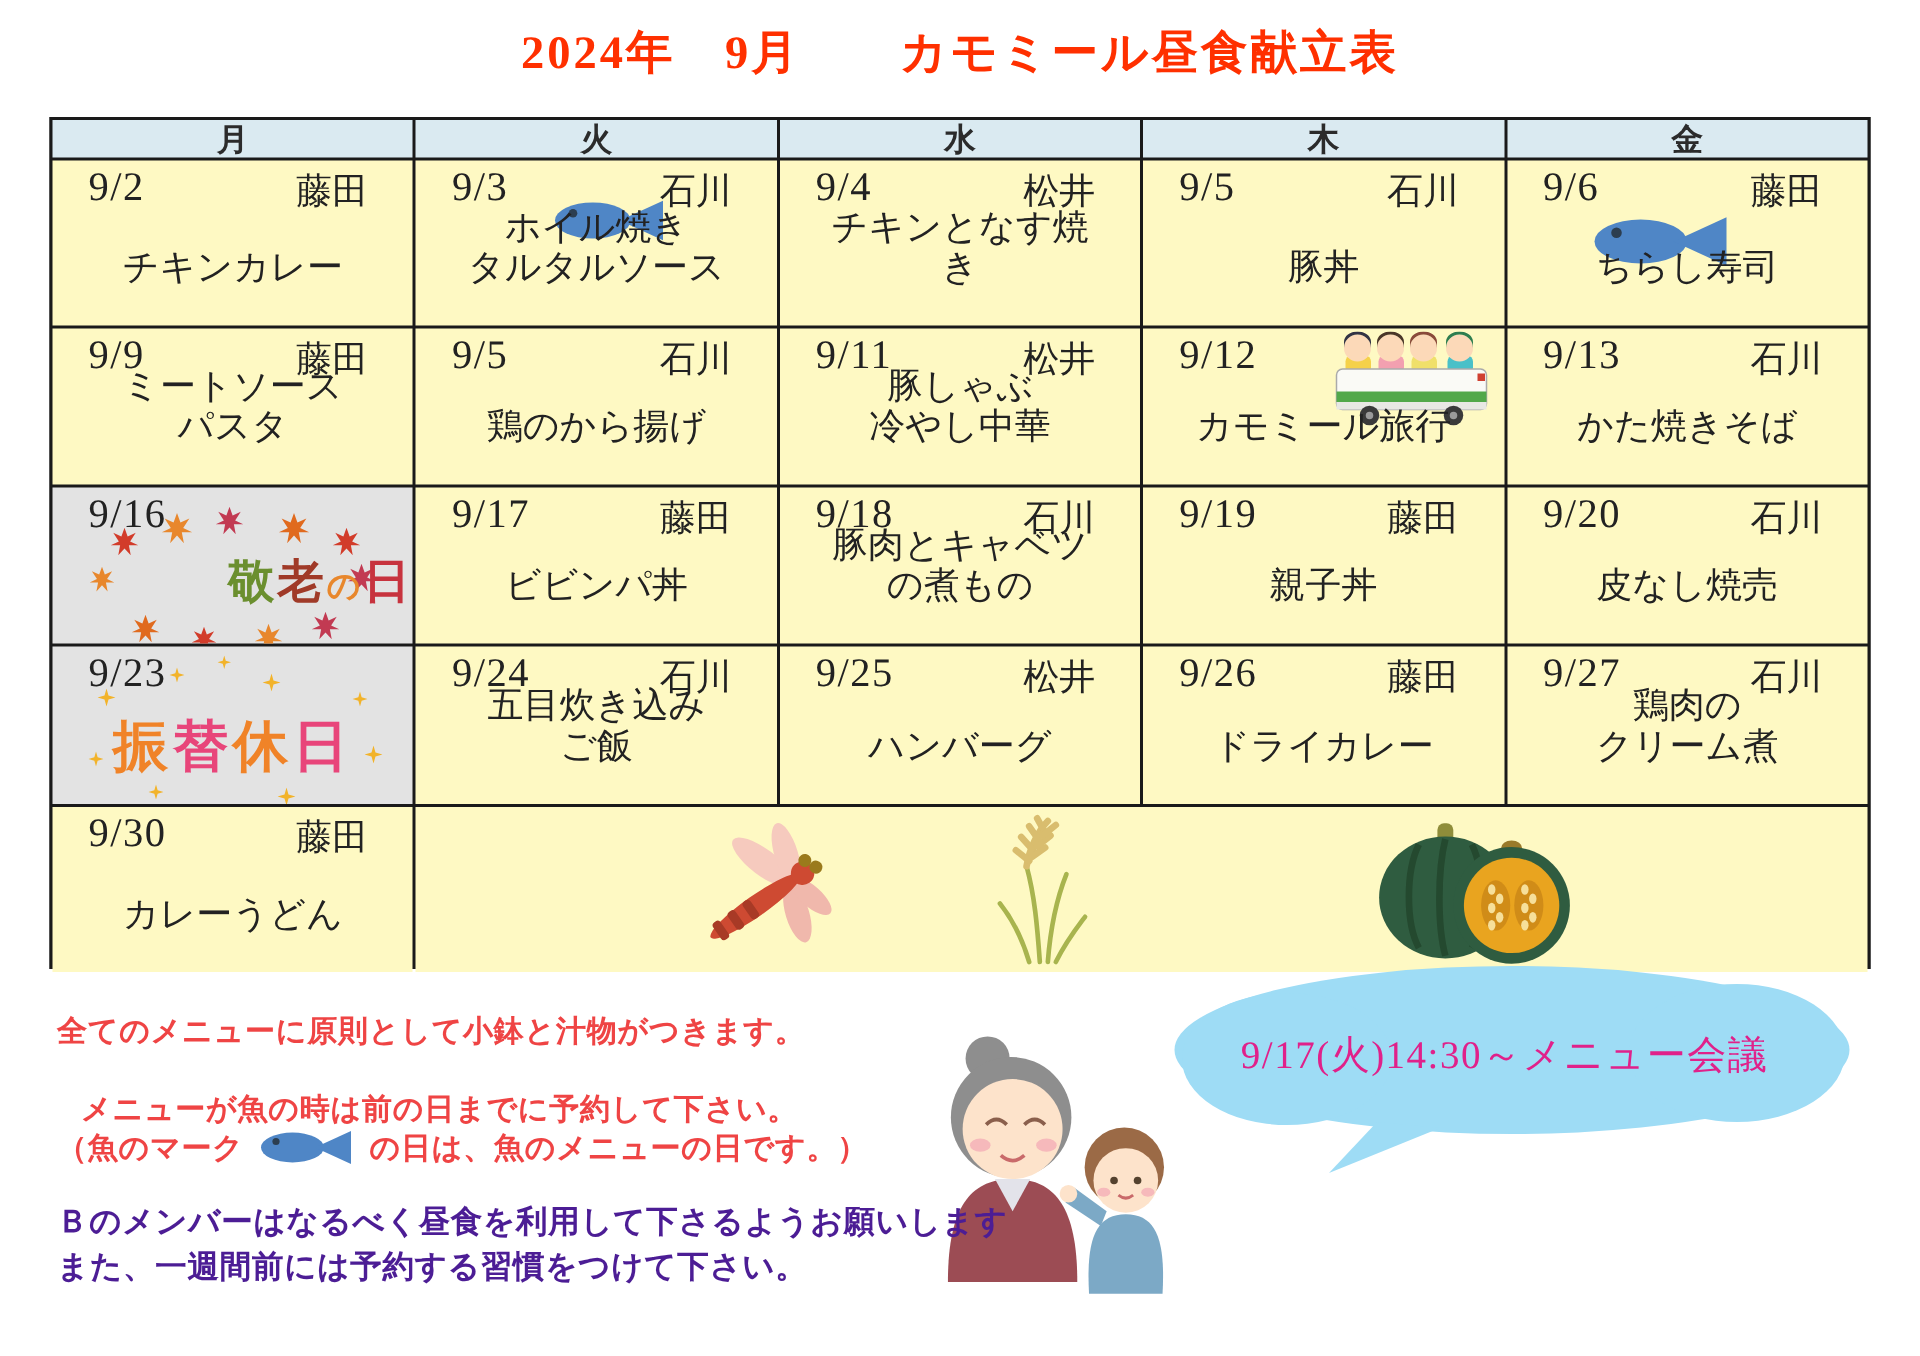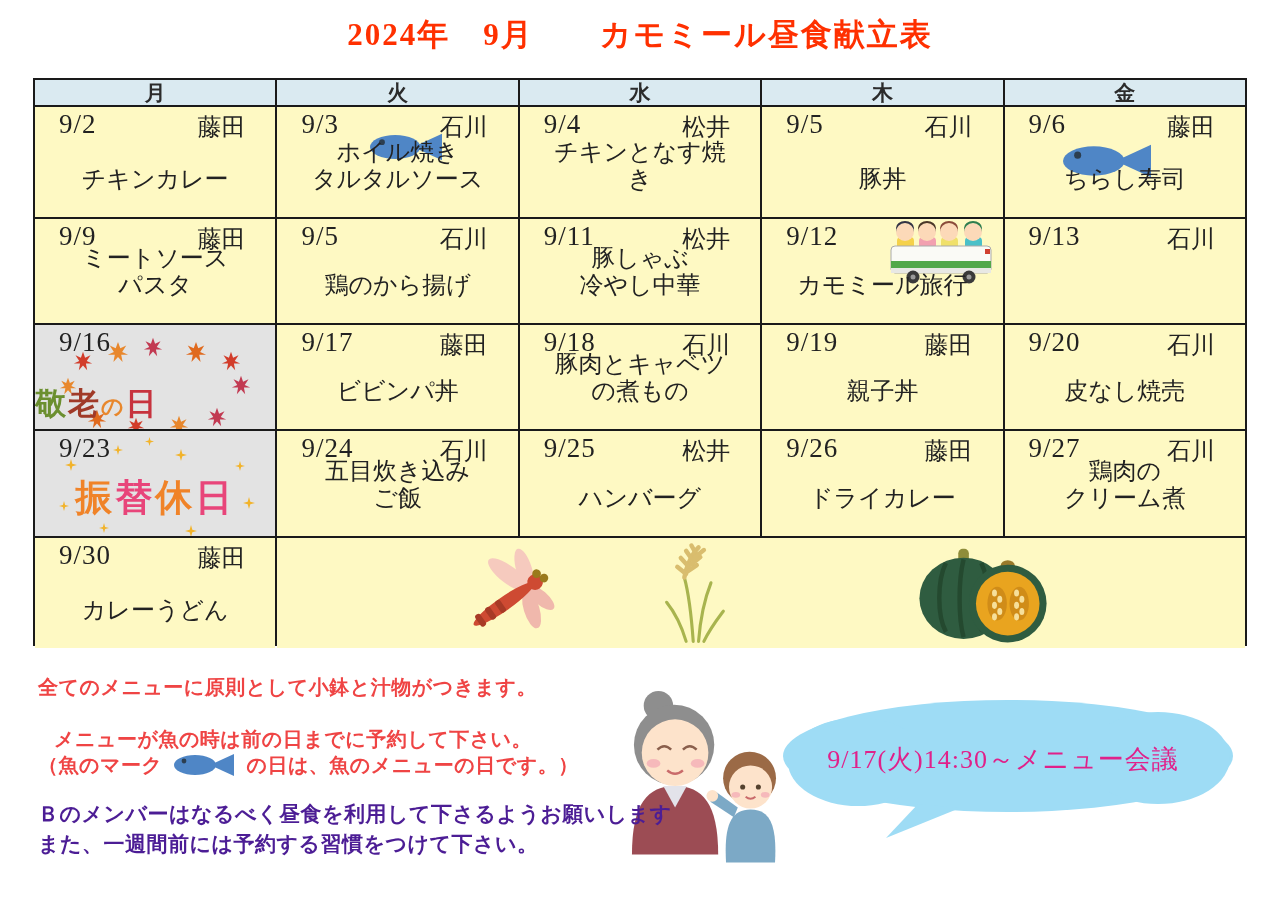--- a/index.html
+++ b/index.html
@@ -26,42 +26,42 @@
   .menu{position:absolute;left:0;right:0;bottom:24px;text-align:center;
         font-size:24px;line-height:1.12;}
   .fish{position:absolute;}
   .fish-top{left:90px;top:22px;width:78px;height:36px;}
   .fish-below{left:52px;top:32px;width:100px;height:44px;}
   .bus{position:absolute;right:8px;top:2px;width:108px;height:66px;}
 
   
   .deco-wrap{position:absolute;inset:0;}
   .deco-leaf,.deco-star{position:absolute;}
-  .keiro-text{position:absolute;left:0;right:0;top:58px;text-align:left;
+  .keiro-text{position:absolute;left:0;right:0;top:42px;text-align:right;
               font-size:31px;font-weight:bold;letter-spacing:2px;}
   .keiro-text span:nth-child(3){font-size:22px;}
   .furikae-text{position:absolute;left:0;right:0;top:42px;text-align:center;
                 font-size:37px;font-weight:bold;letter-spacing:3px;}
 
   
   .art-item{position:absolute;}
 
   
   .note{position:absolute;white-space:nowrap;font-weight:bold;}
   .note.black{color:#ef4444;font-size:20px;letter-spacing:0.5px;}
   .note.red{color:#4c1d95;font-size:21px;letter-spacing:0.5px;}
   #note1{left:38px;top:674px;}
   #note2{left:54px;top:726px;}
   #note3{left:38px;top:750px;display:flex;align-items:center;}
   .note-fish{display:inline-block;width:68px;height:30px;margin:0 8px;}
   #red1{left:38px;top:800px;z-index:3;}
   #red2{left:38px;top:830px;z-index:3;}
 
   #grandma{position:absolute;left:612px;top:688px;width:182px;height:196px;z-index:1;}
-  #bubble{position:absolute;left:768px;top:696px;width:470px;height:150px;z-index:2;}
+  #bubble{position:absolute;left:768px;top:640px;width:470px;height:150px;z-index:2;}
   #bubble svg{position:absolute;inset:0;}
   .bubble-text{position:absolute;left:0;right:0;top:46px;text-align:center;
                color:#e0218a;font-size:26px;letter-spacing:1px;font-weight:normal;}
   svg{display:block;}
 </style>
 </head>
 <body>
 
 <div id="page">
   <h1 id="title">2024年　9月　　カモミール昼食献立表</h1>
@@ -191,20 +191,23 @@
           </svg>
         </span>
         <div class="menu">
           <div>カモミール旅行</div>
         </div>
       </div>
       <div class="cell">
         <div class="cell-top">
           <span class="date">9/13</span>
           <span class="staff">石川</span>
+        </div>
+        <div class="menu">
+          <div>かた焼きそば</div>
         </div>
       </div>
       <div class="cell holiday">
         <div class="cell-top">
           <span class="date">9/16</span>
         </div>
         <div class="deco-wrap">
           <span class="deco-leaf" style="left: 38px; top: 26px; width: 20px; height: 20px;">
             <svg viewBox="0 0 24 24" width="100%" height="100%">
               <polygon points="12,1 14.5,8 21,5 16.5,12 23,15 15.5,15 17,23 12,17.5 7,23 8.5,15 1,15 7.5,12 3,5 9.5,8" fill="#d23c2a"></polygon>

